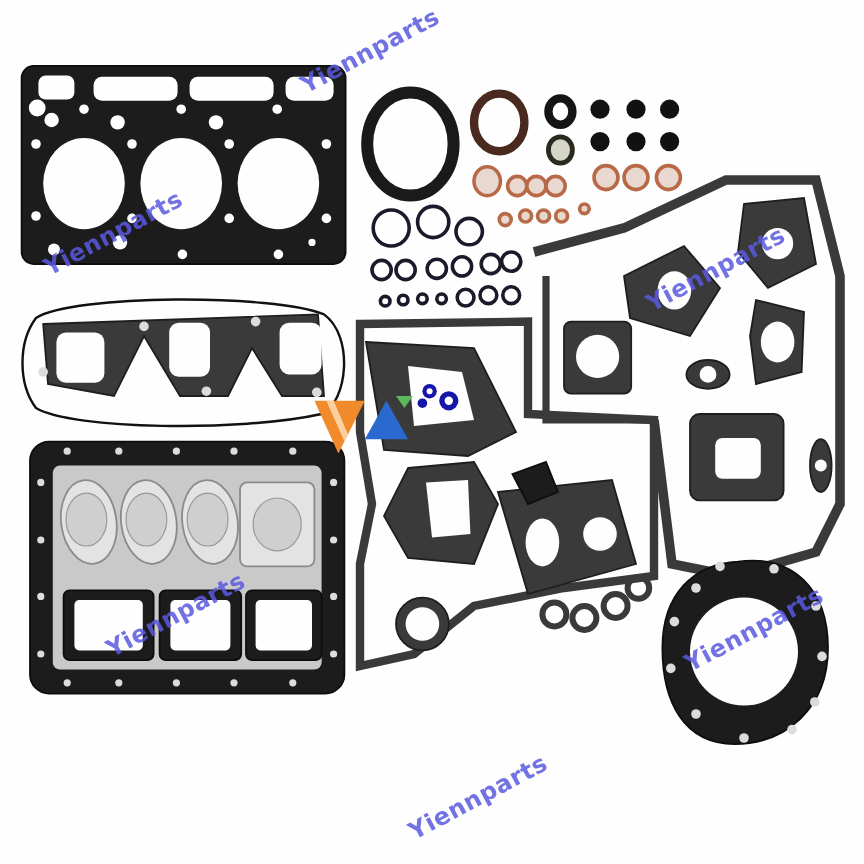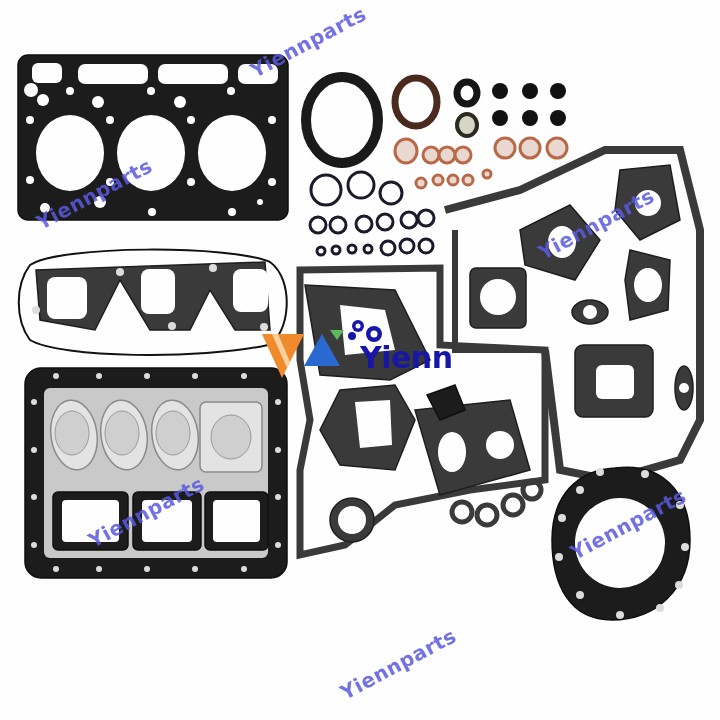--- a/index.html
+++ b/index.html
@@ -227,21 +227,20 @@
   <polygon points="42,48 60,16 78,48" fill="#2a6ad0"></polygon>
   <polygon points="68,12 82,12 75,22" fill="#5cb85c"></polygon>
   <g fill="#1616a8">
     <circle cx="96" cy="8" r="6"></circle>
         <circle cx="90" cy="18" r="4"></circle>
         <circle cx="112" cy="16" r="8"></circle>
   </g>
   <circle cx="96" cy="8" r="2.5" fill="#fff"></circle>
       <circle cx="112" cy="16" r="3.5" fill="#fff"></circle>
 </svg>
-<div class="logo-text">Yienn</div>
 
 <div class="wm" style="left:252px;top:60px;transform:rotate(-28deg);">Yiennparts</div>
 <div class="wm" style="left:38px;top:212px;transform:rotate(-28deg);">Yiennparts</div>
 <div class="wm" style="left:540px;top:242px;transform:rotate(-28deg);">Yiennparts</div>
 <div class="wm" style="left:90px;top:530px;transform:rotate(-28deg);">Yiennparts</div>
 <div class="wm" style="left:572px;top:542px;transform:rotate(-28deg);">Yiennparts</div>
 <div class="wm" style="left:342px;top:682px;transform:rotate(-28deg);">Yiennparts</div>
 </div>
 
 </body></html>

